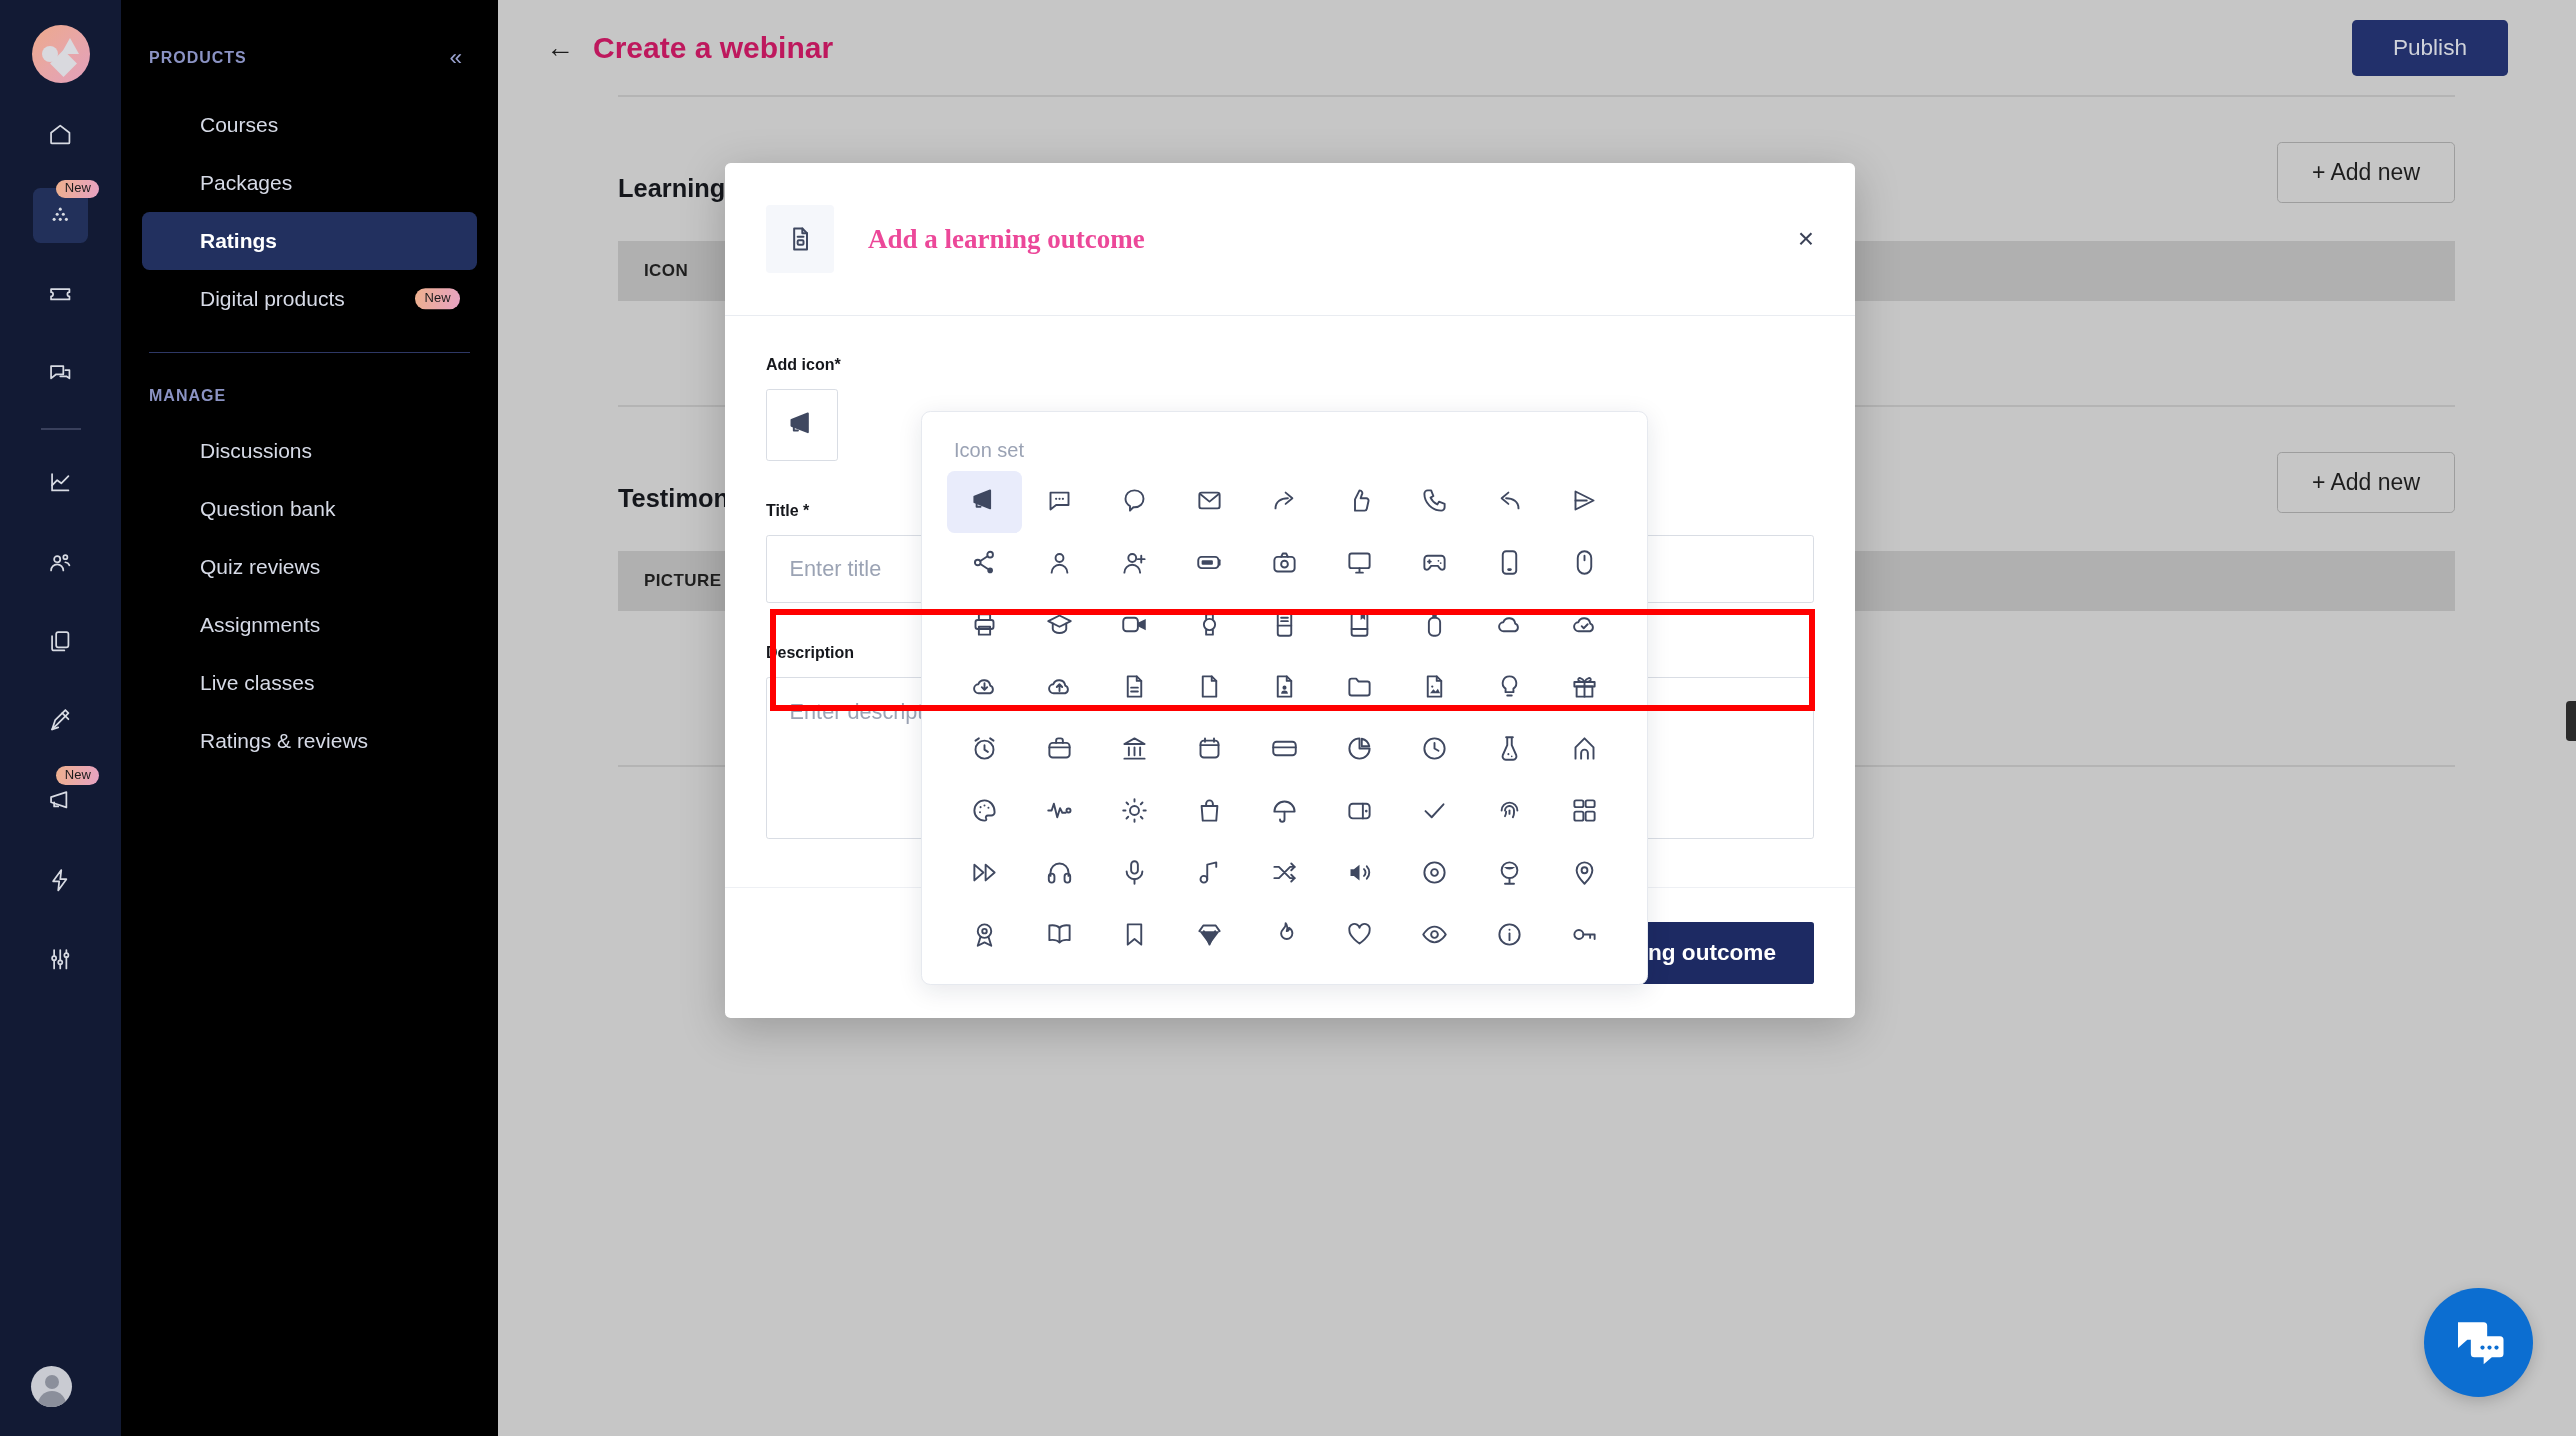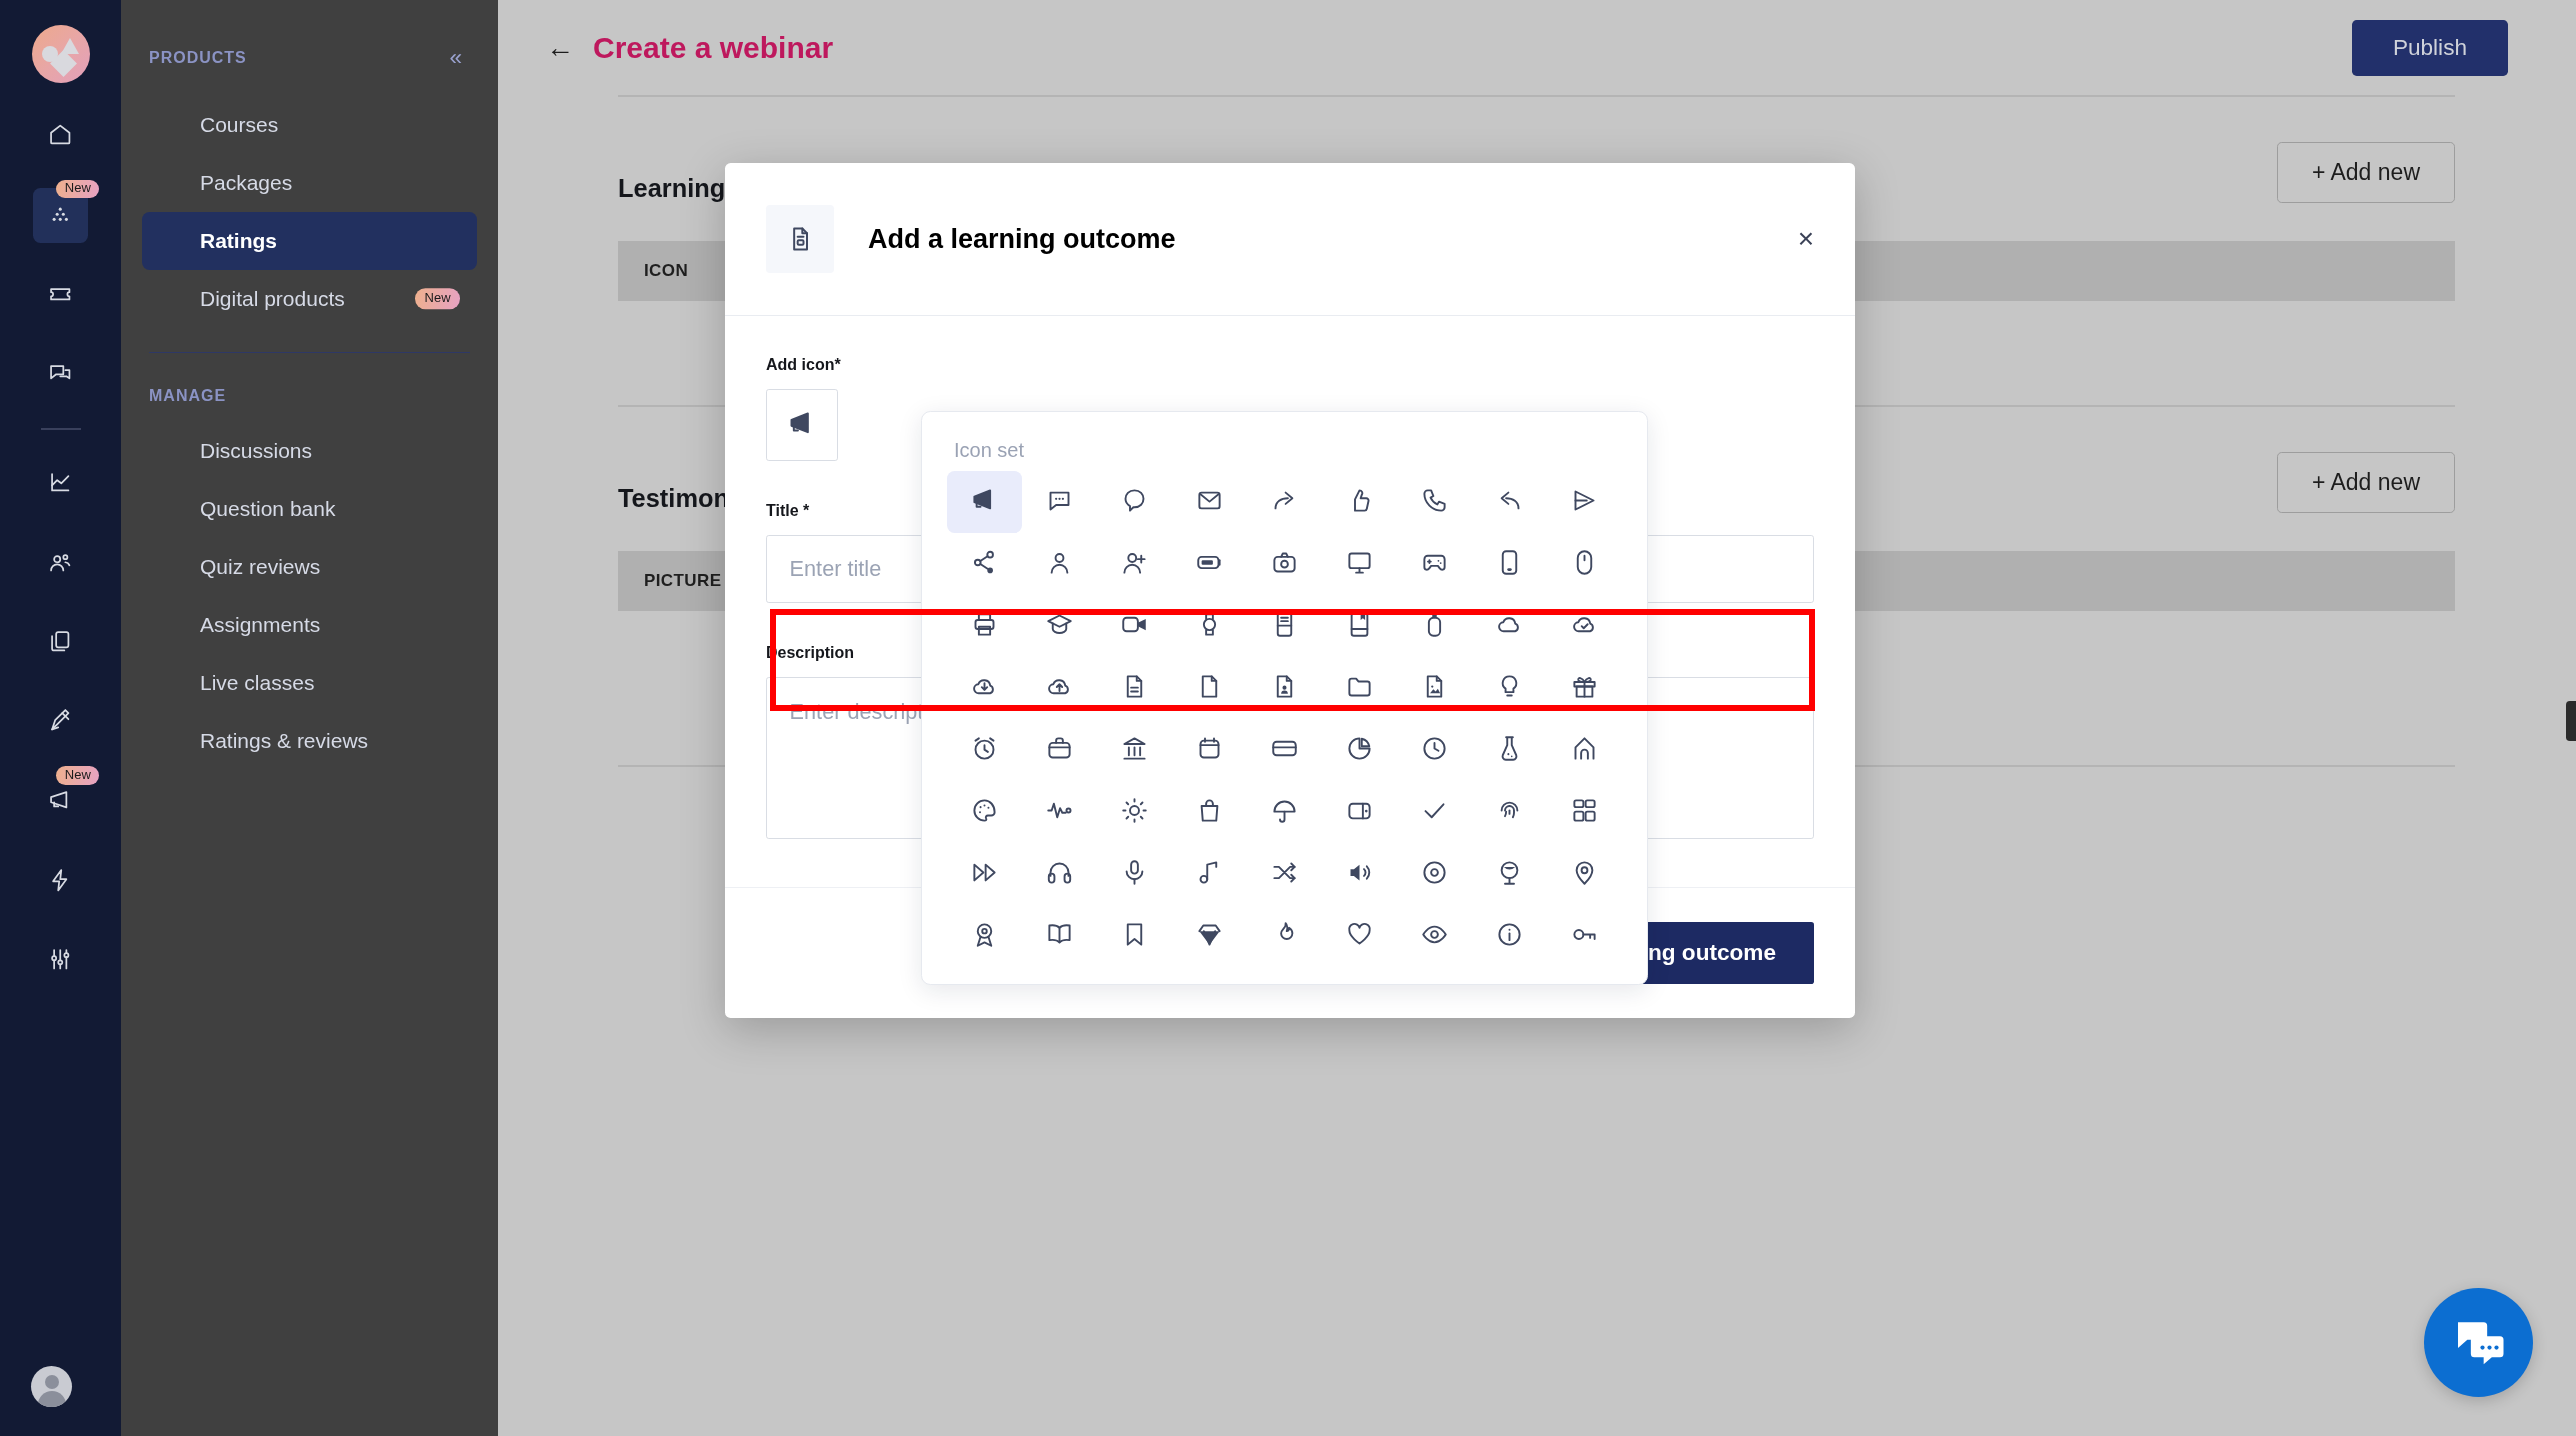--- a/index.html
+++ b/index.html
@@ -51,21 +51,21 @@
     position: absolute; bottom: 30px; left: 31px;
     width: 41px; height: 41px; border-radius: 50%;
     background: #c9cbd2; overflow: hidden;
   }
   .rail-avatar .head { position: absolute; width: 14px; height: 14px; border-radius: 50%; background: #8b8f9b; left: 13.7px; top: 8.5px; }
   .rail-avatar .body { position: absolute; width: 28px; height: 17px; border-radius: 14px 14px 0 0; background: #8b8f9b; left: 6.6px; top: 25.4px; }
 
   
   #side-nav {
     position: absolute; left: 121px; top: 0; width: 377px; height: 1437px;
-    background: #404040;
+    background: #000000;
   }
   .nav-head {
     display: flex; align-items: center; justify-content: space-between;
     padding: 47px 36px 0 28px;
   }
   .nav-section-label {
     color: #8b93c4; font-size: 16px; letter-spacing: 1px; font-weight: 600;
   }
   .collapse-btn { color: #9aa2cf; font-size: 22.6px; line-height: 1; cursor: pointer; }
   .nav-list { margin-top: 26px; padding: 0 21px; }
@@ -126,21 +126,21 @@
   }
   .modal-header {
     display: flex; align-items: center; height: 153px;
     padding: 0 41px 0 41px; border-bottom: 0.9px solid #e9ecf1; position: relative;
   }
   .modal-header-icon {
     width: 68px; height: 68px; background: #f5f7fb; border-radius: 3.8px;
     display: flex; align-items: center; justify-content: center; flex: none;
   }
   .modal-header-icon svg { width: 28px; height: 28px; }
-  .modal-title { font-size: 27px; font-weight: 700; color: #000000; margin-left: 34px; }
+  .modal-title { font-size: 27px; font-weight: 700; color: #ec4899; margin-left: 34px; font-family: Liberation Serif, serif; }
   .modal-close {
     margin-left: auto; font-size: 28px; color: #3b4257; cursor: pointer;
     background: none; border: none; font-family: "Liberation Sans", sans-serif;
   }
   .modal-body { padding: 40px 41px 45px 41px; position: relative; }
   .field-label { font-size: 16px; font-weight: 700; color: #15171c; margin-bottom: 15px; }
   .icon-preview {
     width: 72px; height: 72px; border: 0.9px solid #d9dde4; border-radius: 2.8px;
     display: flex; align-items: center; justify-content: center;
   }

